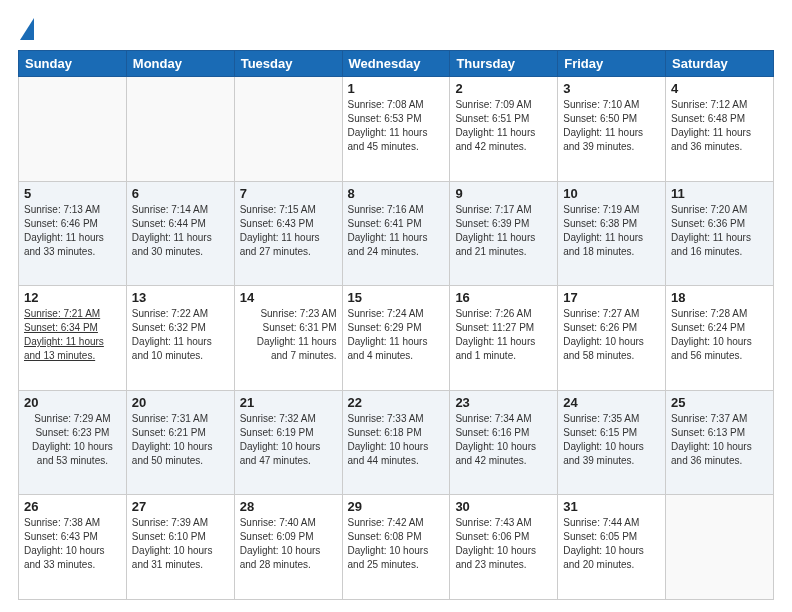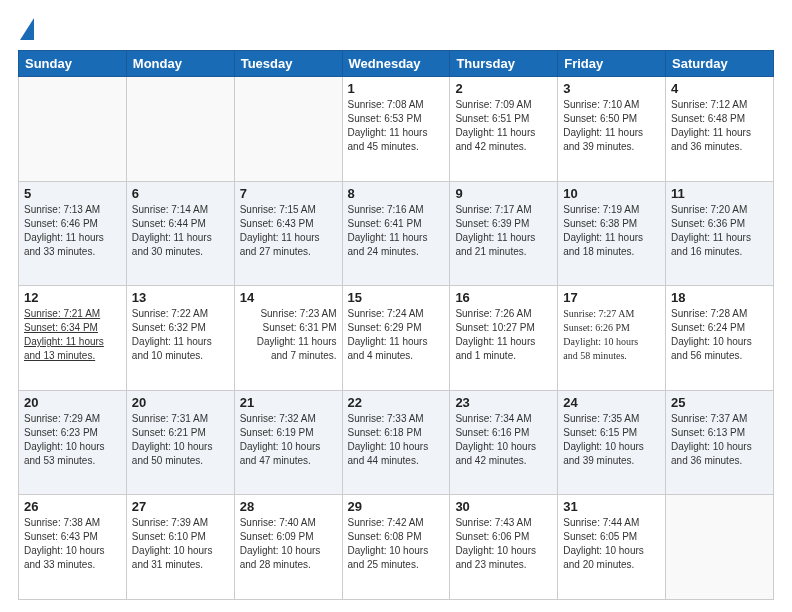--- a/index.html
+++ b/index.html
@@ -252,43 +252,43 @@
           <td>
             <span class="day-num">15</span>
             <div class="day-info" style="white-space: pre-line;">Sunrise: 7:24 AM
 Sunset: 6:29 PM
 Daylight: 11 hours
 and 4 minutes.</div>
           </td>
           <td>
             <span class="day-num">16</span>
             <div class="day-info" style="white-space: pre-line;">Sunrise: 7:26 AM
-Sunset: 10:27 PM
+Sunset: 11:27 PM
 Daylight: 11 hours
 and 1 minute.</div>
           </td>
           <td>
             <span class="day-num">17</span>
-            <div class="day-info" style="white-space: pre-line; font-family: Liberation Serif, serif;">Sunrise: 7:27 AM
+            <div class="day-info" style="white-space: pre-line;">Sunrise: 7:27 AM
 Sunset: 6:26 PM
 Daylight: 10 hours
 and 58 minutes.</div>
           </td>
           <td>
             <span class="day-num">18</span>
             <div class="day-info" style="white-space: pre-line;">Sunrise: 7:28 AM
 Sunset: 6:24 PM
 Daylight: 10 hours
 and 56 minutes.</div>
           </td>
         </tr>
         <tr>
           <td class="row-shade">
             <span class="day-num">20</span>
-            <div class="day-info" style="white-space: pre-line;">Sunrise: 7:29 AM
+            <div class="day-info" style="white-space: pre-line; text-align: center;">Sunrise: 7:29 AM
 Sunset: 6:23 PM
 Daylight: 10 hours
 and 53 minutes.</div>
           </td>
           <td class="row-shade">
             <span class="day-num">20</span>
             <div class="day-info" style="white-space: pre-line;">Sunrise: 7:31 AM
 Sunset: 6:21 PM
 Daylight: 10 hours
 and 50 minutes.</div>

